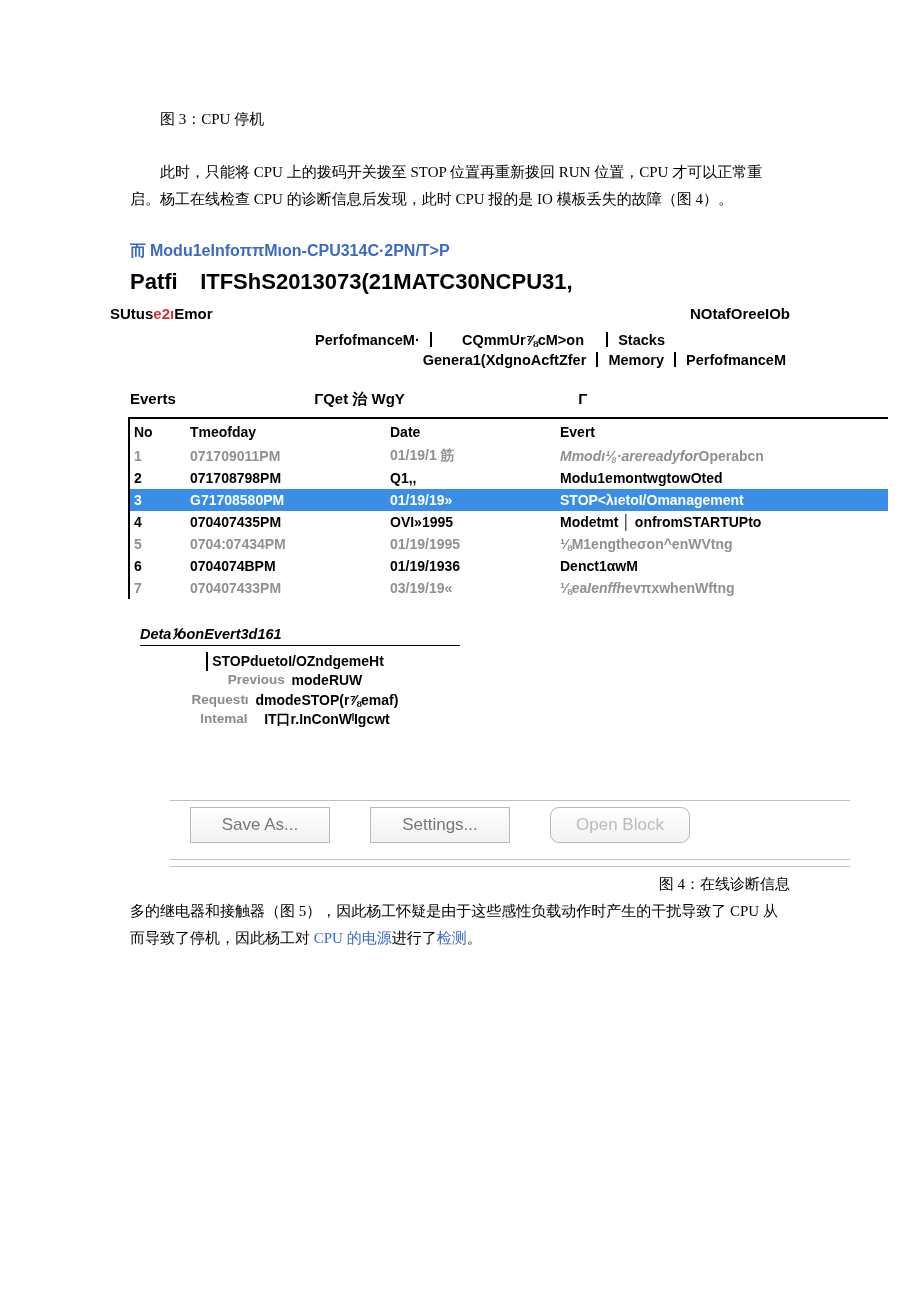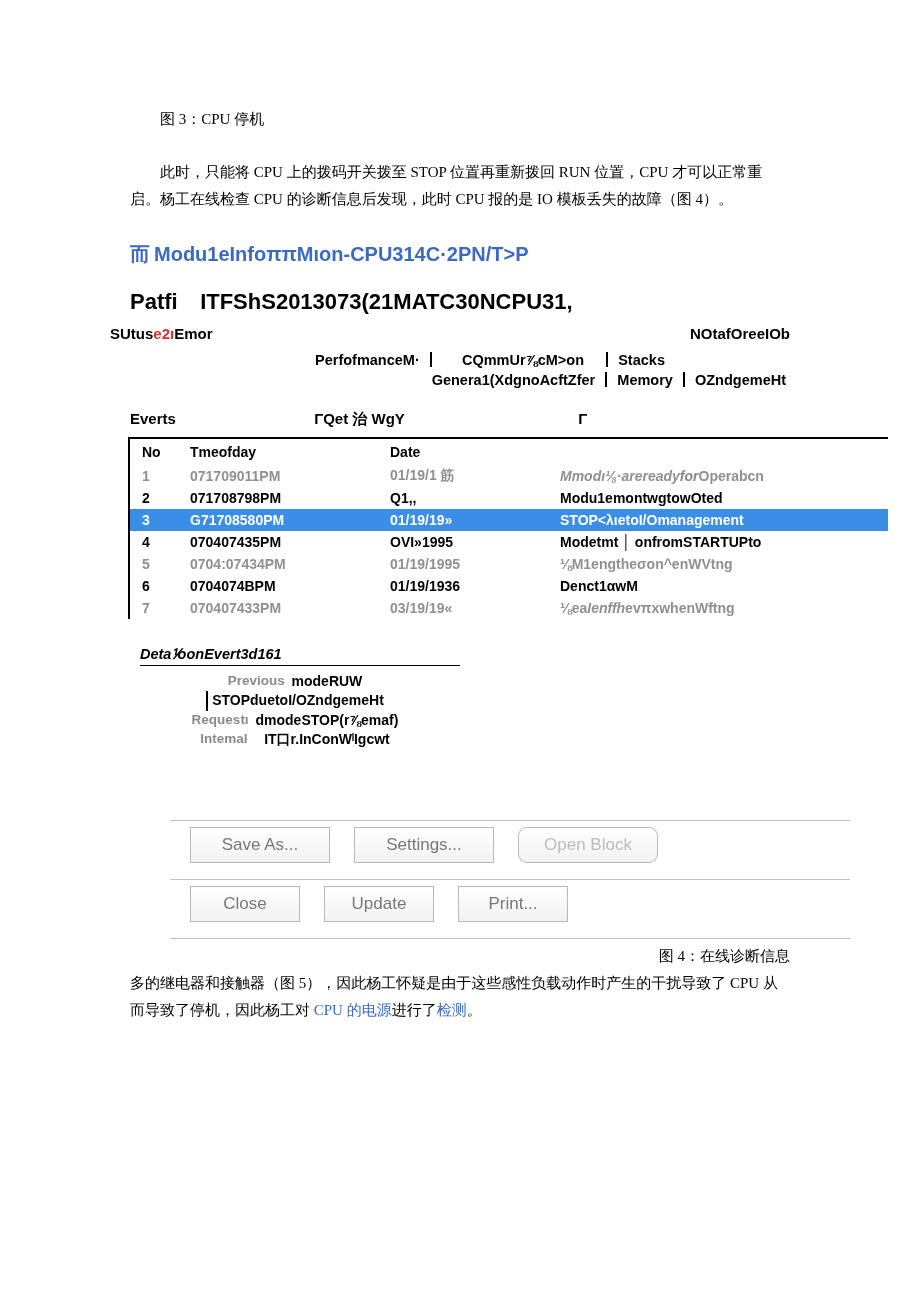--- a/index.html
+++ b/index.html
@@ -14,22 +14,22 @@
   }
   .page {
     padding: 100px 130px 40px 130px;
   }
   .caption { margin: 10px 0 30px 30px; }
   .para { text-indent: 2em; line-height: 1.8; margin-bottom: 28px; }
   .blue-title {
     color: #3a6ac4;
     font-family: Arial, sans-serif;
     font-weight: bold;
-    font-size: 20px;
-    margin: 4px 0 20px 0;
+    font-size: 16px;
+    margin: 4px 0 6px 0;
   }
   .blue-title .glyph { color: #3a6ac4; margin-right: 4px; }
   .big-black {
     font-family: Arial, sans-serif;
     font-weight: bold;
     font-size: 22px;
     line-height: 1.3;
     margin: 0 0 8px 0;
   }
   .big-black .indent-line { display: block; margin-left: 70px; }
@@ -65,40 +65,40 @@
     width: 760px;
     margin-left: -2px;
   }
   .events-table .row {
     display: flex;
     align-items: center;
     height: 22px;
     border-left: 2px solid #000;
   }
   .events-table .thead { font-weight: bold; height: 26px; }
-  .col-no { width: 60px; padding-left: 12px; }
+  .col-no { width: 60px; padding-left: 4px; }
   .col-time { width: 200px; }
   .col-date { width: 170px; }
   .col-ev { flex: 1; white-space: nowrap; }
   .grey { color: #909090; font-weight: bold; }
   .bold { font-weight: bold; color: #000; }
   .italic { font-style: italic; }
   .sel-row { background: #3a8ee6; color: #fff; font-weight: bold; }
   .sel-row .col-no, .sel-row .col-time, .sel-row .col-date, .sel-row .col-ev { color: #fff; }
   .detail-block { display: flex; margin-top: 24px; align-items: flex-start; }
   .detail-left { width: 330px; font-family: Arial, sans-serif; font-weight: bold; }
   .detail-left .hdr { font-size: 14.5px; border-bottom: 1.5px solid #000; padding-bottom: 2px; margin-bottom: 6px; margin-left: 10px; font-style: italic; }
   .detail-lines { font-size: 14px; text-align: center; line-height: 1.4; }
   .detail-lines .bar { border-left: 2px solid #000; padding-left: 4px; display: inline-block; }
   .side-label { color: #8a8a8a; font-family: Arial, sans-serif; font-size: 13.5px; display: inline-block; width: 64px; text-align: left; vertical-align: top; margin-right: -4px; }
   .detail-right { flex: 1; font-size: 15px; line-height: 1.8; padding-left: 16px; }
   .detail-right .mono { font-family: "Courier New", monospace; }
   .link { color: #3a6ac4; }
   .btn-area { margin: 70px 0 8px 60px; width: 620px; }
-  .btn-row { display: flex; gap: 24px; margin-bottom: 16px; }
+  .btn-row { display: flex; gap: 40px; margin-bottom: 16px; }
   .btn {
     font-family: Arial, sans-serif;
     font-size: 17px;
     color: #777;
     background: linear-gradient(#fff,#f2f2f2);
     border: 1px solid #b8b8b8;
     height: 36px;
     min-width: 140px;
     padding: 0 20px;
     display: flex;
@@ -143,34 +143,35 @@
     <span>CQmmUr⅞cM&gt;on</span>
     &nbsp;&nbsp;
     <span class="sep"></span>
     <span>Stacks</span>
   </div>
   <div class="tabs-row tabs-row2">
     <span>Genera1(XdgnoAcftZfer</span>
     <span class="sep"></span>
     <span>Memory</span>
     <span class="sep"></span>
-    <span>OZndgemeHt</span>
+    <span>PerfofmanceM</span>
   </div>
 
   <div class="events-hdr">
     <span style="width:180px">Everts</span>
     <span style="width:260px">ΓQet 治 WgY</span>
     <span>Γ</span>
   </div>
 
   <div class="events-table">
     <div class="row thead">
       <div class="col-no">No</div>
       <div class="col-time">Tmeofday</div>
       <div class="col-date">Date</div>
+      <div class="col-ev">Evert</div>
     </div>
 
     <div class="row grey">
       <div class="col-no">1</div>
       <div class="col-time">071709011PM</div>
       <div class="col-date">01/19/1 筋</div>
       <div class="col-ev italic">
         <span>M</span><span>modı⅛·areready</span><span style="font-style:italic;font-weight:bold;color:#888">for</span><span style="font-style:normal">Operabcn</span>
       </div>
     </div>
@@ -217,50 +218,45 @@
       <div class="col-ev">
         <span>⅛ea</span><span class="italic">Ienffh</span><span>evπxwhenWftng</span>
       </div>
     </div>
   </div>
 
   <div class="detail-block">
     <div class="detail-left">
       <div class="hdr">Deta⅟oonEvert3d161</div>
       <div class="detail-lines">
+        <div><span class="bar">STOPduetoI/OZndgemeHt</span></div>
         <div>
           <span class="side-label">Previous</span>
           <span>modeRUW</span>
         </div>
-        <div><span class="bar">STOPduetoI/OZndgemeHt</span></div>
         <div>
           <span class="side-label">Requestı</span>
           <span>dmodeSTOP(r⅞emaf)</span>
         </div>
         <div>
           <span class="side-label">Intemal</span>
           <span>IT口r.InConWˡIgcwt</span>
         </div>
       </div>
     </div>
   </div>
 
   <div class="btn-area">
     <div class="sep-line"></div>
     <div class="btn-row">
       <div class="btn">Save As...</div>
       <div class="btn">Settings...</div>
       <div class="btn disabled">Open Block</div>
     </div>
     <div class="sep-line"></div>
-    <div class="btn-row">
-      <div class="btn narrow">Close</div>
-      <div class="btn narrow">Update</div>
-      <div class="btn narrow">Print...</div>
-    </div>
     <div class="sep-line"></div>
   </div>
 
   <div class="caption2">图 4：在线诊断信息</div>
 
   <div class="after-para">
     <span>多的继电器和接触器（图 5），因此杨工怀疑是由于这些感性负载动作时产生的干扰导致了 CPU 从而导致了停机，因此杨工对 </span><span class="link">CPU 的电源</span><span>进行了</span><span class="link">检测</span><span>。</span>
   </div>
 </div>
 

